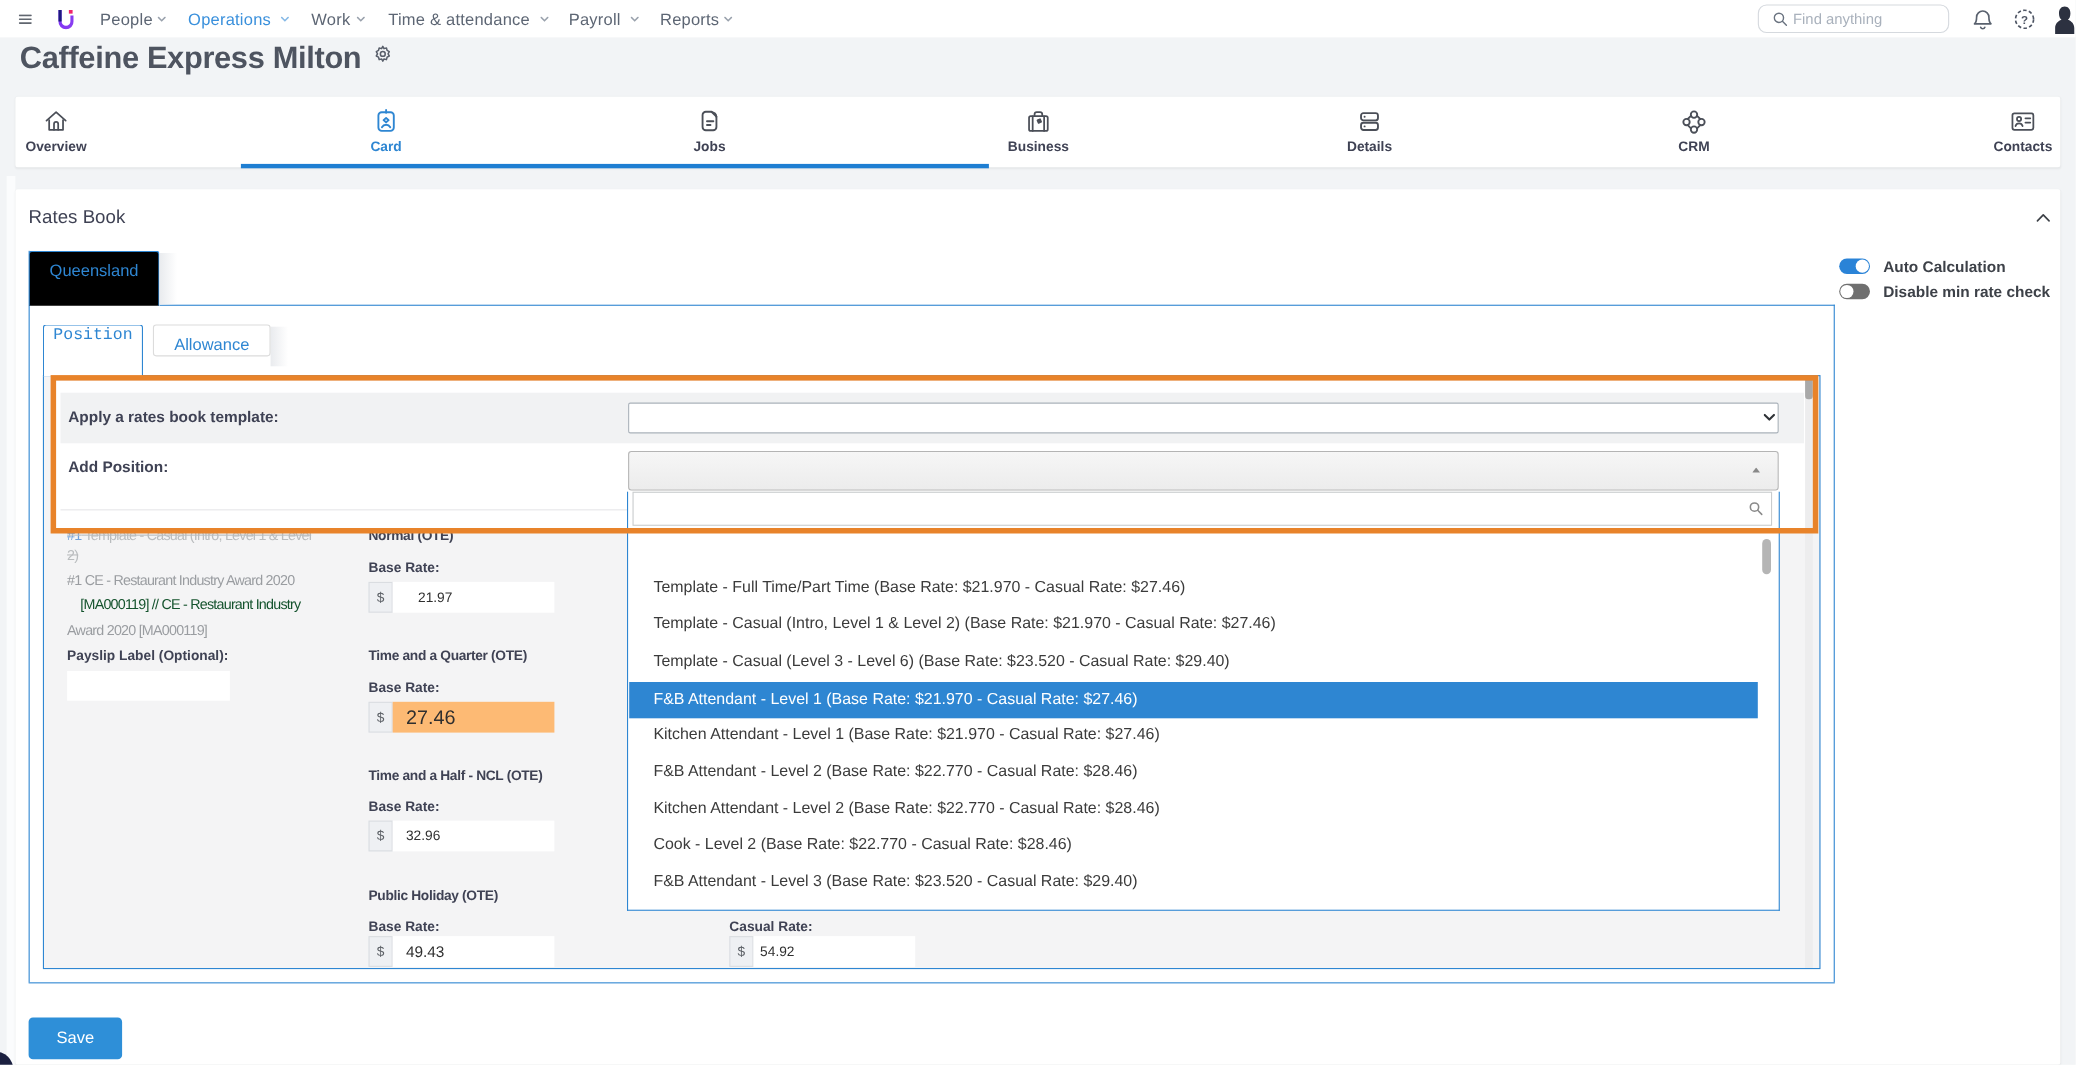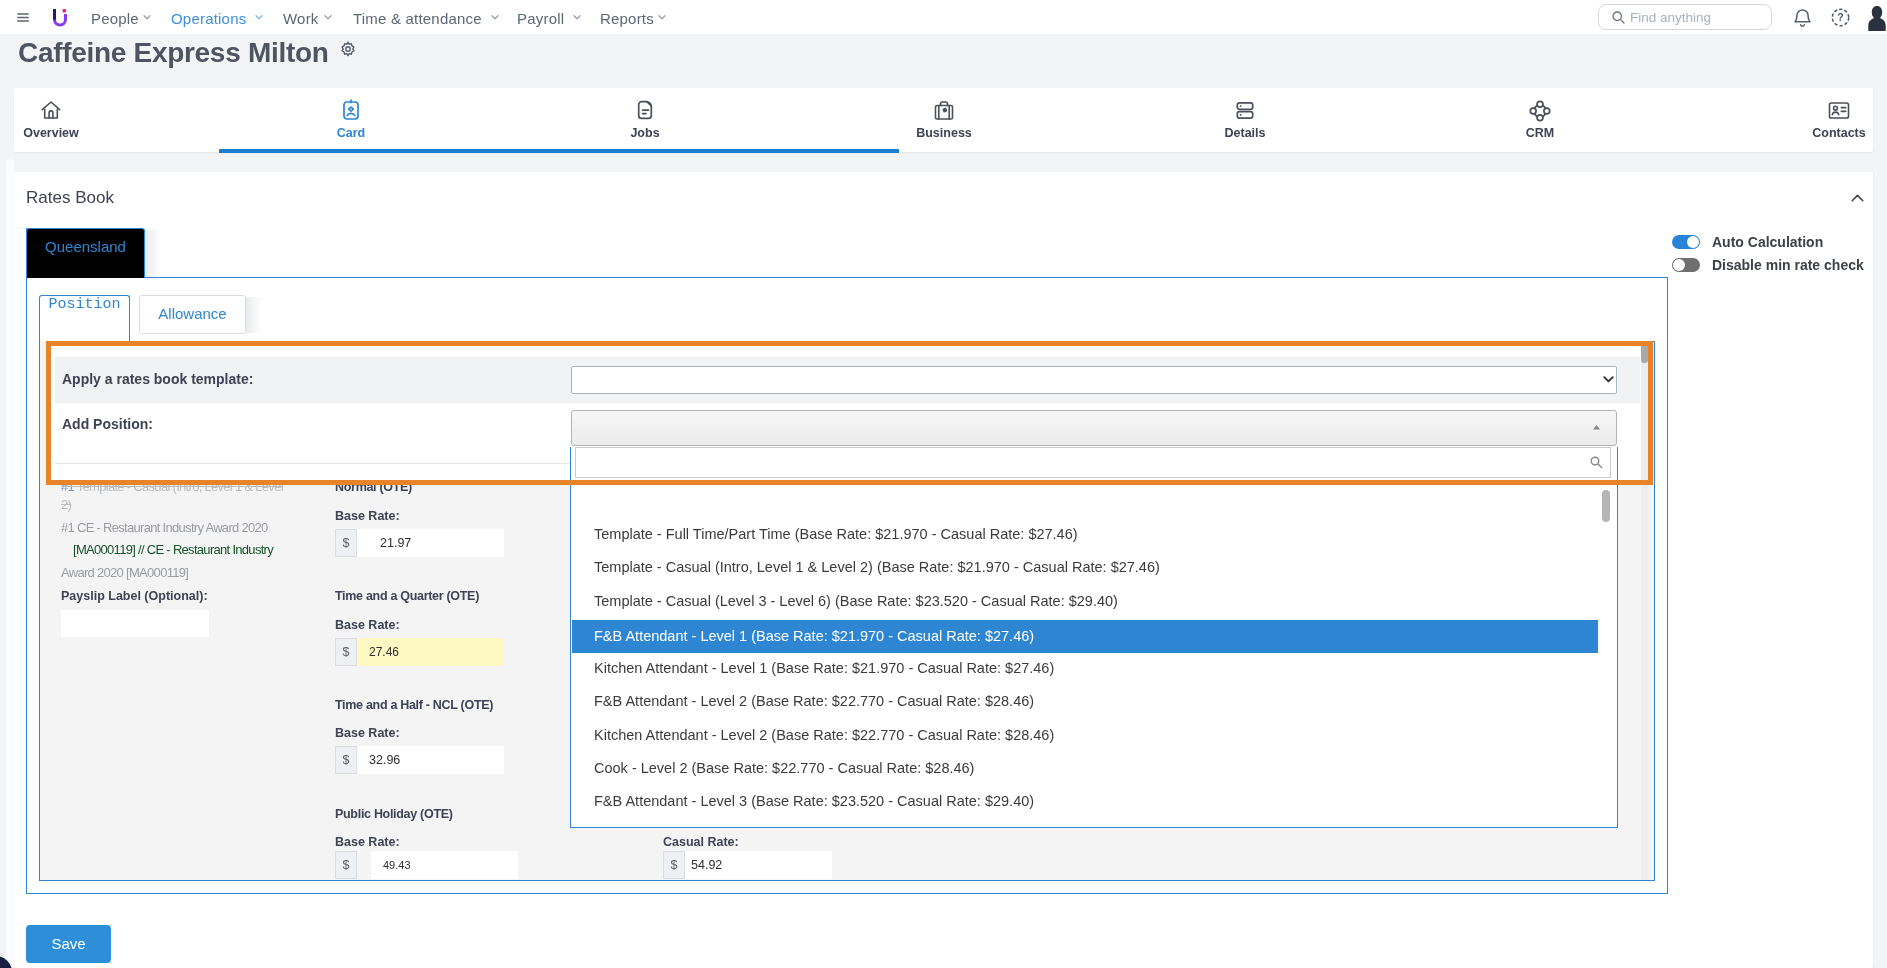--- a/index.html
+++ b/index.html
@@ -226,21 +226,21 @@
   <div class="blueline" style="left:131px;top:105px;width:1523px;height:1px;"></div>
   <div class="blueline" style="left:1653px;top:105px;width:1px;height:616px;"></div>
   <div class="blueline" style="left:12px;top:721px;width:1642px;height:1px;"></div>
 
   <div class="abs" style="left:131px;top:58px;width:16px;height:47px;background:linear-gradient(to right,#e9ebee,rgba(244,246,248,0));z-index:2;"></div>
   <div class="abs" style="left:232px;top:125px;width:16px;height:36px;background:linear-gradient(to right,#e9ebee,rgba(244,246,248,0));z-index:2;"></div>
 
   <div class="abs" style="left:25px;top:123px;width:91px;height:47px;background:#fff;border:1px solid #2e86d2;border-bottom:none;border-radius:3px 3px 0 0;z-index:3;">
     <div style="text-align:center;font-size:15px;color:#2e86d2;font-family:Liberation Mono, monospace;">Position</div>
   </div>
-  <div class="abs" style="left:125px;top:123px;width:107px;height:39px;background:#fff;border:1px solid #dcdcdc;border-radius:3px;z-index:3;">
+  <div class="abs" style="left:125px;top:123px;width:107px;height:29px;background:#fff;border:1px solid #dcdcdc;border-radius:3px;z-index:3;">
     <div style="margin-top:9px;text-align:center;font-size:15px;color:#2e86d2;">Allowance</div>
   </div>
 
   <div class="abs" style="left:25px;top:169px;width:1616px;height:540px;border:1px solid #2e86d2;background:#f4f4f5;z-index:1;"></div>
 
   <div class="abs" style="left:1627px;top:170px;width:7px;height:538px;background:#ededee;z-index:7;"></div>
   <div class="abs" style="left:1627px;top:170px;width:7px;height:21px;background:#a9a9a9;border-radius:3px;z-index:7;"></div>
 
   <div class="abs" style="left:47px;top:307px;z-index:5;font-size:13px;letter-spacing:-0.7px;color:#b9bcbe;text-decoration:line-through;"><span style="color:#6f9fd8;">#1</span> Template - Casual (Intro, Level 1 &amp; Level</div>
   <div class="abs" style="left:47px;top:325px;z-index:5;font-size:13px;letter-spacing:-0.7px;color:#b9bcbe;text-decoration:line-through;">2)</div>
@@ -253,33 +253,33 @@
   <div class="abs" style="left:321px;top:308px;z-index:5;font-size:12.5px;font-weight:700;letter-spacing:-0.3px;color:#3f4254;">Normal (OTE)</div>
   <div class="abs" style="left:321px;top:337px;z-index:5;font-size:12.5px;font-weight:700;color:#3f4254;">Base Rate:</div>
     <div class="abs" style="left:321px;top:357px;z-index:5;width:170px;height:28px;">
     <div class="abs" style="left:0;top:0;width:22px;height:28px;background:#eef0f3;border:1px solid #dadde1;color:#5c6066;font-size:12.5px;text-align:center;line-height:27px;">$</div>
     <div class="abs" style="left:22px;top:0;width:147px;height:28px;background:#fff;font-size:12.5px;color:#2f2f2f;line-height:28px;padding-left:23px;">21.97</div>
   </div>
   <div class="abs" style="left:321px;top:417px;z-index:5;font-size:12.5px;font-weight:700;letter-spacing:-0.3px;color:#3f4254;">Time and a Quarter (OTE)</div>
   <div class="abs" style="left:321px;top:446px;z-index:5;font-size:12.5px;font-weight:700;color:#3f4254;">Base Rate:</div>
     <div class="abs" style="left:321px;top:466px;z-index:5;width:170px;height:28px;">
     <div class="abs" style="left:0;top:0;width:22px;height:28px;background:#eef0f3;border:1px solid #dadde1;color:#5c6066;font-size:12.5px;text-align:center;line-height:27px;">$</div>
-    <div class="abs" style="left:22px;top:0;width:147px;height:28px;background:#fef9c3;font-size:12px;color:#2f2f2f;line-height:28px;padding-left:12px;">27.46</div>
+    <div class="abs" style="left:22px;top:0;width:147px;height:28px;background:#fdba74;font-size:18px;color:#2f2f2f;line-height:28px;padding-left:12px;">27.46</div>
   </div>
   <div class="abs" style="left:321px;top:526px;z-index:5;font-size:12.5px;font-weight:700;letter-spacing:-0.3px;color:#3f4254;">Time and a Half - NCL (OTE)</div>
   <div class="abs" style="left:321px;top:554px;z-index:5;font-size:12.5px;font-weight:700;color:#3f4254;">Base Rate:</div>
     <div class="abs" style="left:321px;top:574px;z-index:5;width:170px;height:28px;">
     <div class="abs" style="left:0;top:0;width:22px;height:28px;background:#eef0f3;border:1px solid #dadde1;color:#5c6066;font-size:12.5px;text-align:center;line-height:27px;">$</div>
     <div class="abs" style="left:22px;top:0;width:147px;height:28px;background:#fff;font-size:12.5px;color:#2f2f2f;line-height:28px;padding-left:12px;">32.96</div>
   </div>
   <div class="abs" style="left:321px;top:635px;z-index:5;font-size:12.5px;font-weight:700;letter-spacing:-0.3px;color:#3f4254;">Public Holiday (OTE)</div>
   <div class="abs" style="left:321px;top:663px;z-index:5;font-size:12.5px;font-weight:700;color:#3f4254;">Base Rate:</div>
     <div class="abs" style="left:321px;top:679px;z-index:5;width:170px;height:28px;">
     <div class="abs" style="left:0;top:0;width:22px;height:28px;background:#eef0f3;border:1px solid #dadde1;color:#5c6066;font-size:12.5px;text-align:center;line-height:27px;">$</div>
-    <div class="abs" style="left:22px;top:0;width:147px;height:28px;background:#fff;font-size:11px;color:#2f2f2f;line-height:28px;padding-left:12px;margin-left:14px;">49.43</div>
+    <div class="abs" style="left:22px;top:0;width:147px;height:28px;background:#fff;font-size:14px;color:#2f2f2f;line-height:28px;padding-left:12px;">49.43</div>
   </div>
 
   <div class="abs" style="left:649px;top:663px;z-index:5;font-size:12.5px;font-weight:700;color:#3f4254;">Casual Rate:</div>
   <div class="abs" style="left:649px;top:679px;z-index:5;width:170px;height:28px;">
     <div class="abs" style="left:0;top:0;width:22px;height:28px;background:#eef0f3;border:1px solid #dadde1;color:#5c6066;font-size:12.5px;text-align:center;line-height:27px;">$</div>
     <div class="abs" style="left:22px;top:0;width:147px;height:28px;background:#fff;font-size:12.5px;color:#2f2f2f;line-height:28px;padding-left:6px;">54.92</div>
   </div>
 
   <div class="abs" style="left:556px;top:275px;width:1048px;height:381px;background:#fff;border:1px solid #2e86d2;border-top:none;z-index:20;">
     <div class="abs" style="left:4px;top:0px;width:1036px;height:31px;border:1px solid #c9ccce;background:#fff;">

